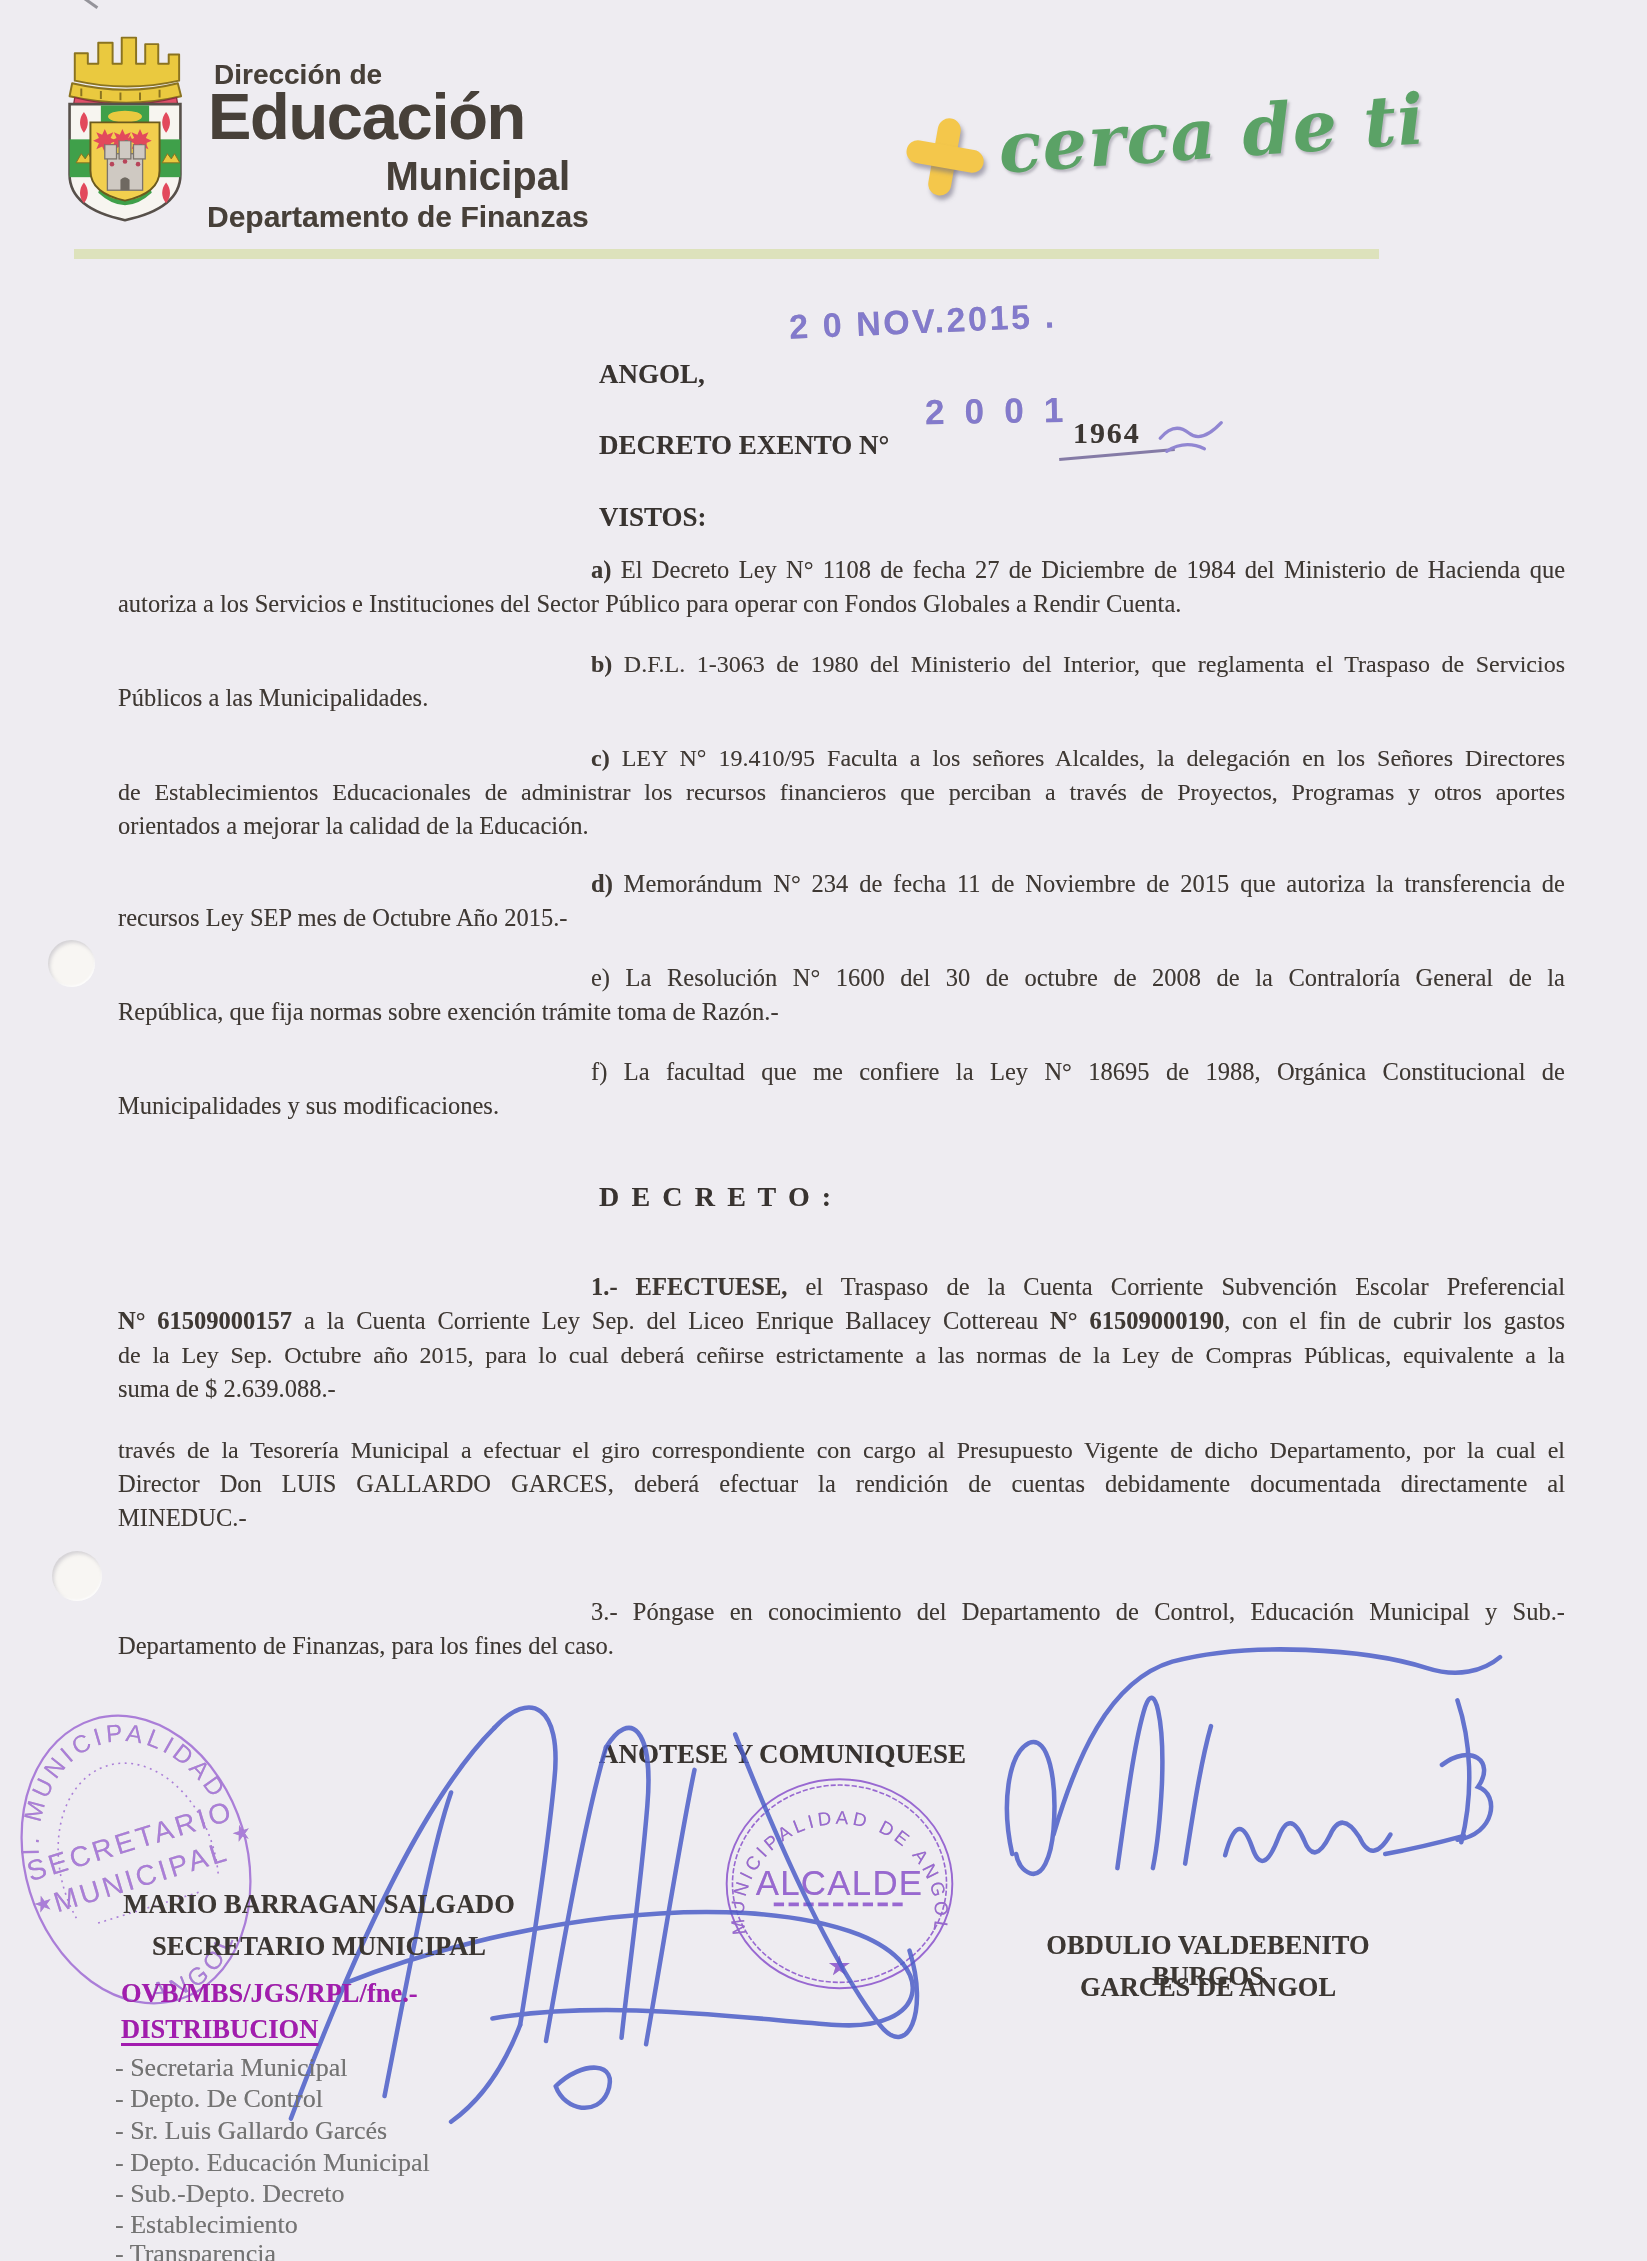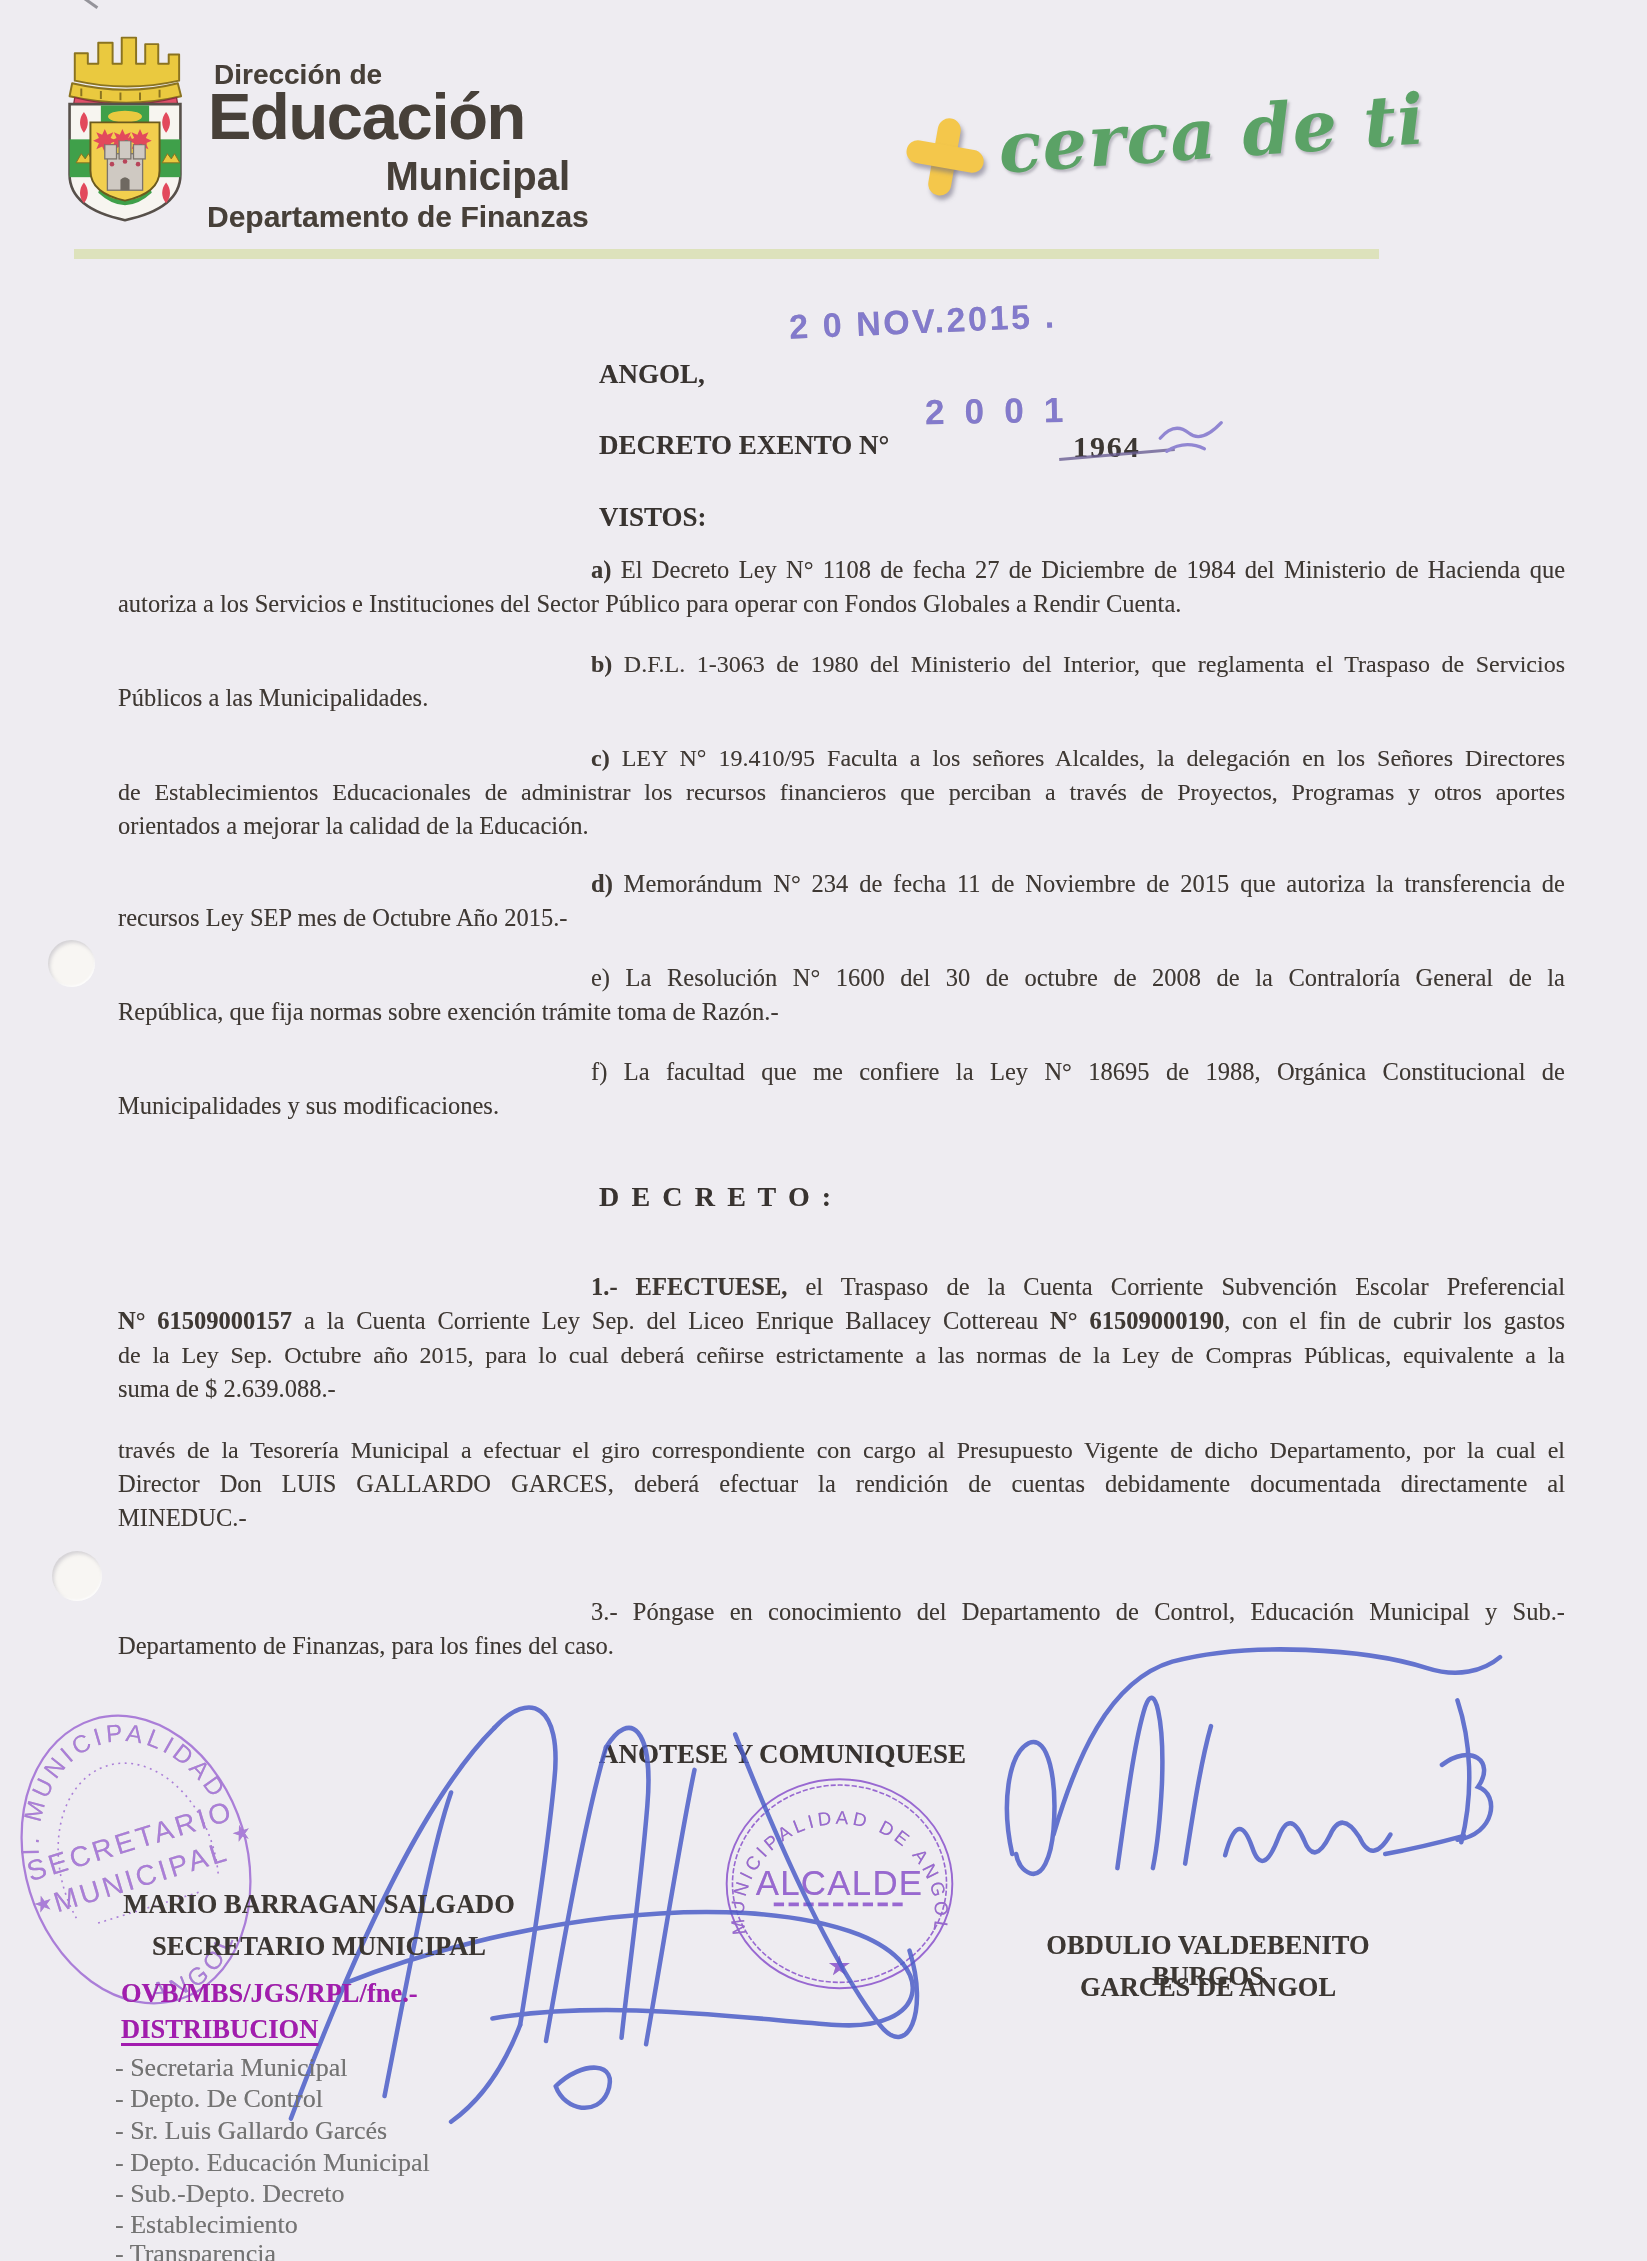--- a/index.html
+++ b/index.html
@@ -23,21 +23,21 @@
   .slogan-script {
     position:absolute; left:998px; top:92px; font-family:"DejaVu Serif", serif;
     font-style:italic; font-weight:bold; font-size:70px; color:#5ba266;
     transform:rotate(-4deg); text-shadow:1.9px 2.6px 2.6px rgba(120,118,130,.45); letter-spacing:1.3px;
   }
   .divider { position:absolute; left:74px; top:249px; width:1305px; height:10.3px; background:#dde2bc; }
   
   .ink { font-family:"Liberation Sans", sans-serif; font-weight:bold; color:#7b71c9; position:absolute; }
   .stamp-date  { left:789px; top:302px; font-size:34px; letter-spacing:2.6px; transform:rotate(-2.5deg); opacity:.92; }
   .stamp-folio { left:925px; top:391px; font-size:35px; letter-spacing:5.2px; transform:rotate(-1deg); opacity:.92; }
-  .old-number  { position:absolute; left:1073px; top:430px; font-size:30px; font-weight:bold; letter-spacing:1.9px; color:#3c3733; }
+  .old-number  { position:absolute; left:1073px; top:416px; font-size:30px; font-weight:bold; letter-spacing:1.9px; color:#3c3733; }
   .strike { position:absolute; left:1059px; top:453px; width:116px; height:3.2px; background:#6a5f94; transform:rotate(-5deg); opacity:.8; }
   .scribble { position:absolute; left:1155px; top:411px; }
   
   .h { position:absolute; left:599px; font-size:27px; font-weight:bold; color:#383330; }
   .para { position:absolute; left:118px; width:1447px; font-size:24.5px; line-height:34px; }
   .line { text-align:justify; text-align-last:justify; }
   .line.last { text-align-last:left; }
   .line.ind { padding-left:473px; }
   .line.tight { font-size:24px; }
   .b { font-weight:bold; }

